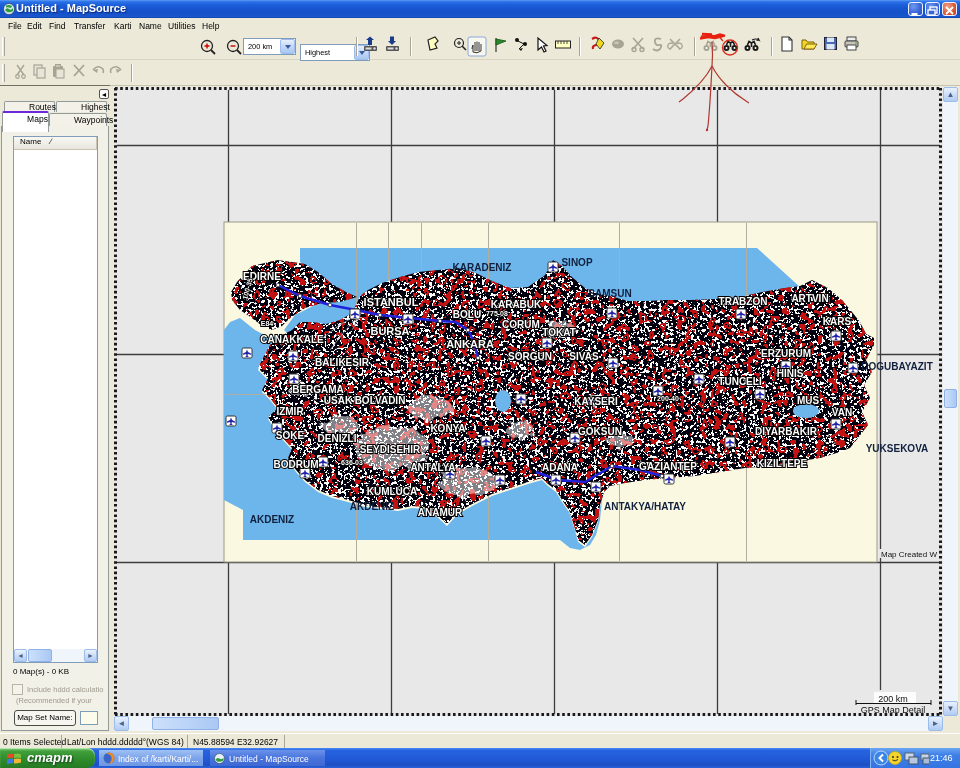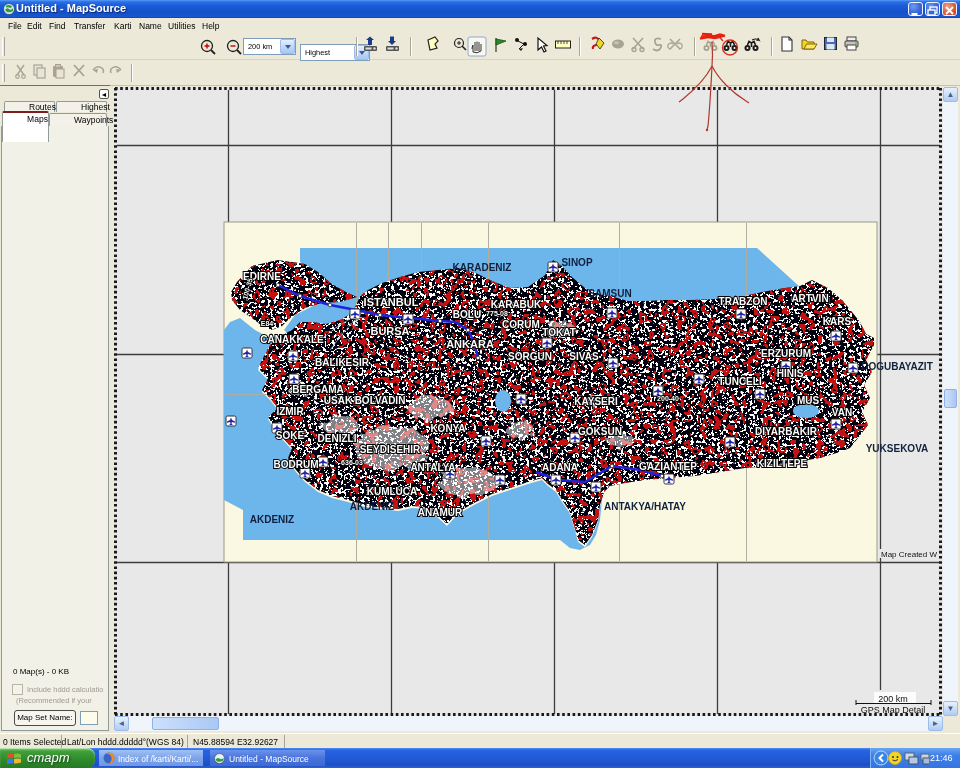--- a/index.html
+++ b/index.html
@@ -55,21 +55,21 @@
 #statusbar { left:0; top:733px; width:960px; height:15px; background:#ECE9D8; border-top:1px solid #fff; font-size:8.5px; }
 #statusbar span { position:absolute; top:3px; }
 .scell { position:absolute; top:1px; height:13px; border-right:1px solid #aaa79a; }
 
 
 #taskbar { left:0; top:748px; width:960px; height:20px;
   background:linear-gradient(180deg,#4b8bf5 0%,#2663e0 12%,#2159d6 55%,#1c4fc4 85%,#2a62d8 100%); }
 #startbtn { left:0; top:0; width:95px; height:20px; border-radius:0 8px 8px 0;
   background:linear-gradient(180deg,#7bc873 0%,#3f9e3a 18%,#2f8a2b 60%,#257a22 100%);
   box-shadow:inset 0 1px 1px #b8e8b0; }
-#starttext { left:27px; top:2px; color:#fff; font-weight:normal; font-style:italic; font-size:13px; text-shadow:1px 1px 2px #14401a; }
+#starttext { left:27px; top:2px; color:#fff; font-weight:bold; font-style:italic; font-size:13px; text-shadow:1px 1px 2px #14401a; }
 .taskbtn { position:absolute; top:2px; height:16px; border-radius:0; color:#fff; font-size:8.5px; }
 #tray { left:870px; top:0; width:90px; height:36px; background:linear-gradient(180deg,#6aa5f2 0%,#3e7fe8 20%,#3070e0 70%,#2861ce 100%); border-left:1px solid #7fb3f4; }
 #clock { position:absolute; left:59px; top:5px; color:#fff; font-size:9px; }
 </style>
 </head>
 <body>
 
 <div class="abs" id="titlebar">
   <svg class="abs" style="left:3px;top:3px" width="12" height="12" viewBox="0 0 12 12">
     <circle cx="6" cy="6" r="5.5" fill="#d8e8f8" stroke="#234" stroke-width="0.6"></circle>
@@ -267,23 +267,31 @@
         <path d="M13,6 l-5,-1 1,4 Z" fill="#a8a494"></path>
       </g>
     </svg>
   <div class="tsep" style="left:131px;top:3px;height:18px"></div>
 </div>
 
 <div class="abs" id="lpanel">
   <div class="abs" id="collapsebtn">◄</div>
   <div class="tab" style="left:4px;top:15px;width:51px;height:11px;line-height:10px">Routes</div>
   <div class="tab" style="left:56px;top:15px;width:51px;height:11px;line-height:10px">Highest</div>
-  <div class="tab" id="tabmaps" style="left:2px;top:25px;width:47px;height:31px;line-height:13px;border-top:2px solid #7f1d1d;z-index:3">Maps</div>
+  <div class="tab" id="tabmaps" style="left:2px;top:25px;width:47px;height:21px;line-height:13px;border-top:2px solid #6d28d9;z-index:3">Maps</div>
   <div class="tab" style="left:49px;top:27px;width:58px;height:14px;line-height:12px">Waypoints</div>
   <div class="abs" id="tabcontent"></div>
+  <div class="abs" id="listbox">
+    <div class="abs" id="listhdr">Name&nbsp;&nbsp;&nbsp;&nbsp;∕</div>
+    <div class="abs" style="left:0px;top:512px;width:83px;height:13px;background:#f0f5fb">
+      <div class="sbtn" style="left:0;top:0;width:13px;height:13px;line-height:12px;font-size:7px">◄</div>
+      <div class="sbtn" style="right:0;top:0;width:13px;height:13px;line-height:12px;font-size:7px">►</div>
+      <div class="sthumb" style="left:14px;top:0;width:24px;height:13px"></div>
+    </div>
+  </div>
   <span class="abs" id="panelinfo" style="left:13px;top:581px">0 Map(s) - 0 KB</span>
   <div class="abs" style="left:12px;top:598px;width:11px;height:11px;border:1px solid #b8b4a6;background:#f4f3ea"></div>
   <span class="abs graytext" style="left:27px;top:599px">Include hddd calculatio</span>
   <span class="abs graytext" style="left:16px;top:610px">(Recommended if your</span>
   <div class="abs" id="msnbtn">Map Set Name:</div>
   <div class="abs" id="msnfield"></div>
 </div>
 
 <div class="abs" id="maparea">
   <svg width="829" height="629" viewBox="114 87 829 629" id="mapsvg">

